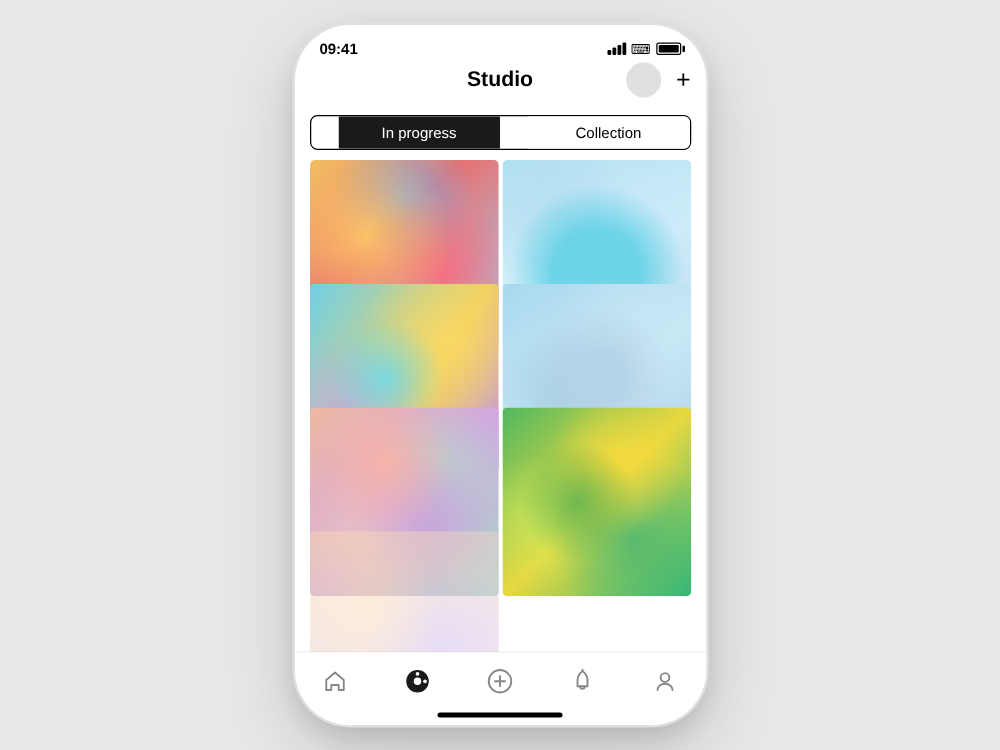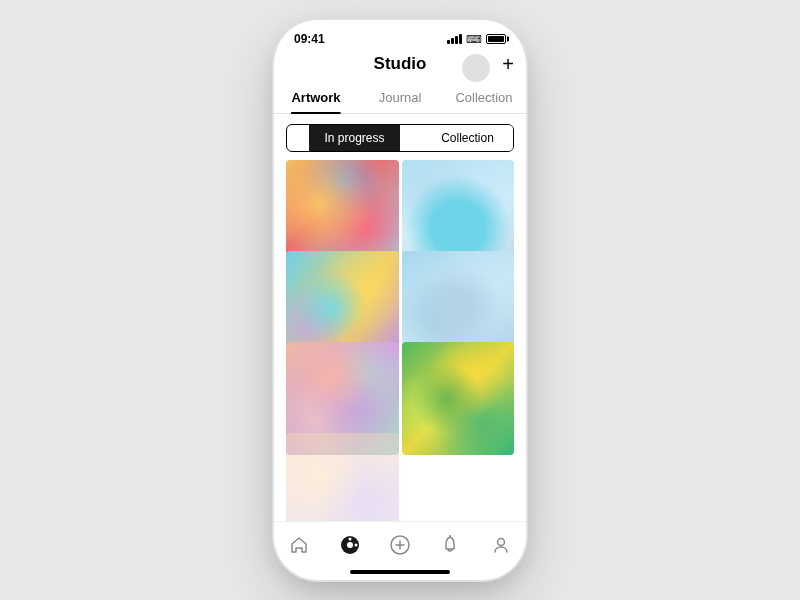--- a/index.html
+++ b/index.html
@@ -8,21 +8,21 @@
       background: #e8e8e8;
       display: flex;
       justify-content: center;
       align-items: center;
       width: 800px;
       height: 600px;
       font-family: -apple-system, BlinkMacSystemFont, 'Helvetica Neue', sans-serif;
     }
 
     .phone-outer {
-      width: 252px;
+      width: 329px;
       height: 560px;
       background: #ffffff;
       border-radius: 44px;
       box-shadow:
         0 0 0 2px #e0e0e0,
         0 20px 60px rgba(0,0,0,0.18),
         0 8px 20px rgba(0,0,0,0.1);
       position: relative;
       overflow: hidden;
       display: flex;
@@ -94,21 +94,21 @@
       width: 100%;
       height: 100%;
       background: #000;
       border-radius: 1px;
     }
 
     
     .app-header {
       display: flex;
       justify-content: center;
-      align-items: flex-start;
+      align-items: center;
       padding: 4px 16px 8px;
       position: relative;
       flex-shrink: 0;
     }
 
     .app-title {
       font-size: 17px;
       font-weight: 600;
       color: #000;
     }
@@ -346,31 +346,20 @@
       </div>
     </div>
   </div>
 
   <div class="app-header">
     <span class="app-title">Studio</span>
     <button class="avatar-btn"></button>
     <button class="add-btn">+</button>
   </div>
 
-  <div class="nav-tabs">
-    <div class="nav-tab active">
-      <span>Artwork</span>
-    </div>
-    <div class="nav-tab">
-      <span>Journal</span>
-    </div>
-    <div class="nav-tab">
-      <span>Collection</span>
-    </div>
-  </div>
 
   <div class="toggle-bar">
     <button class="toggle-btn active">In progress</button>
     <button class="toggle-btn inactive">Collection</button>
   </div>
 
   <div class="artwork-grid">
     <div class="art-cell art-cell-1"></div>
     <div class="art-cell art-cell-2"></div>
     <div class="art-cell art-cell-3"></div>

